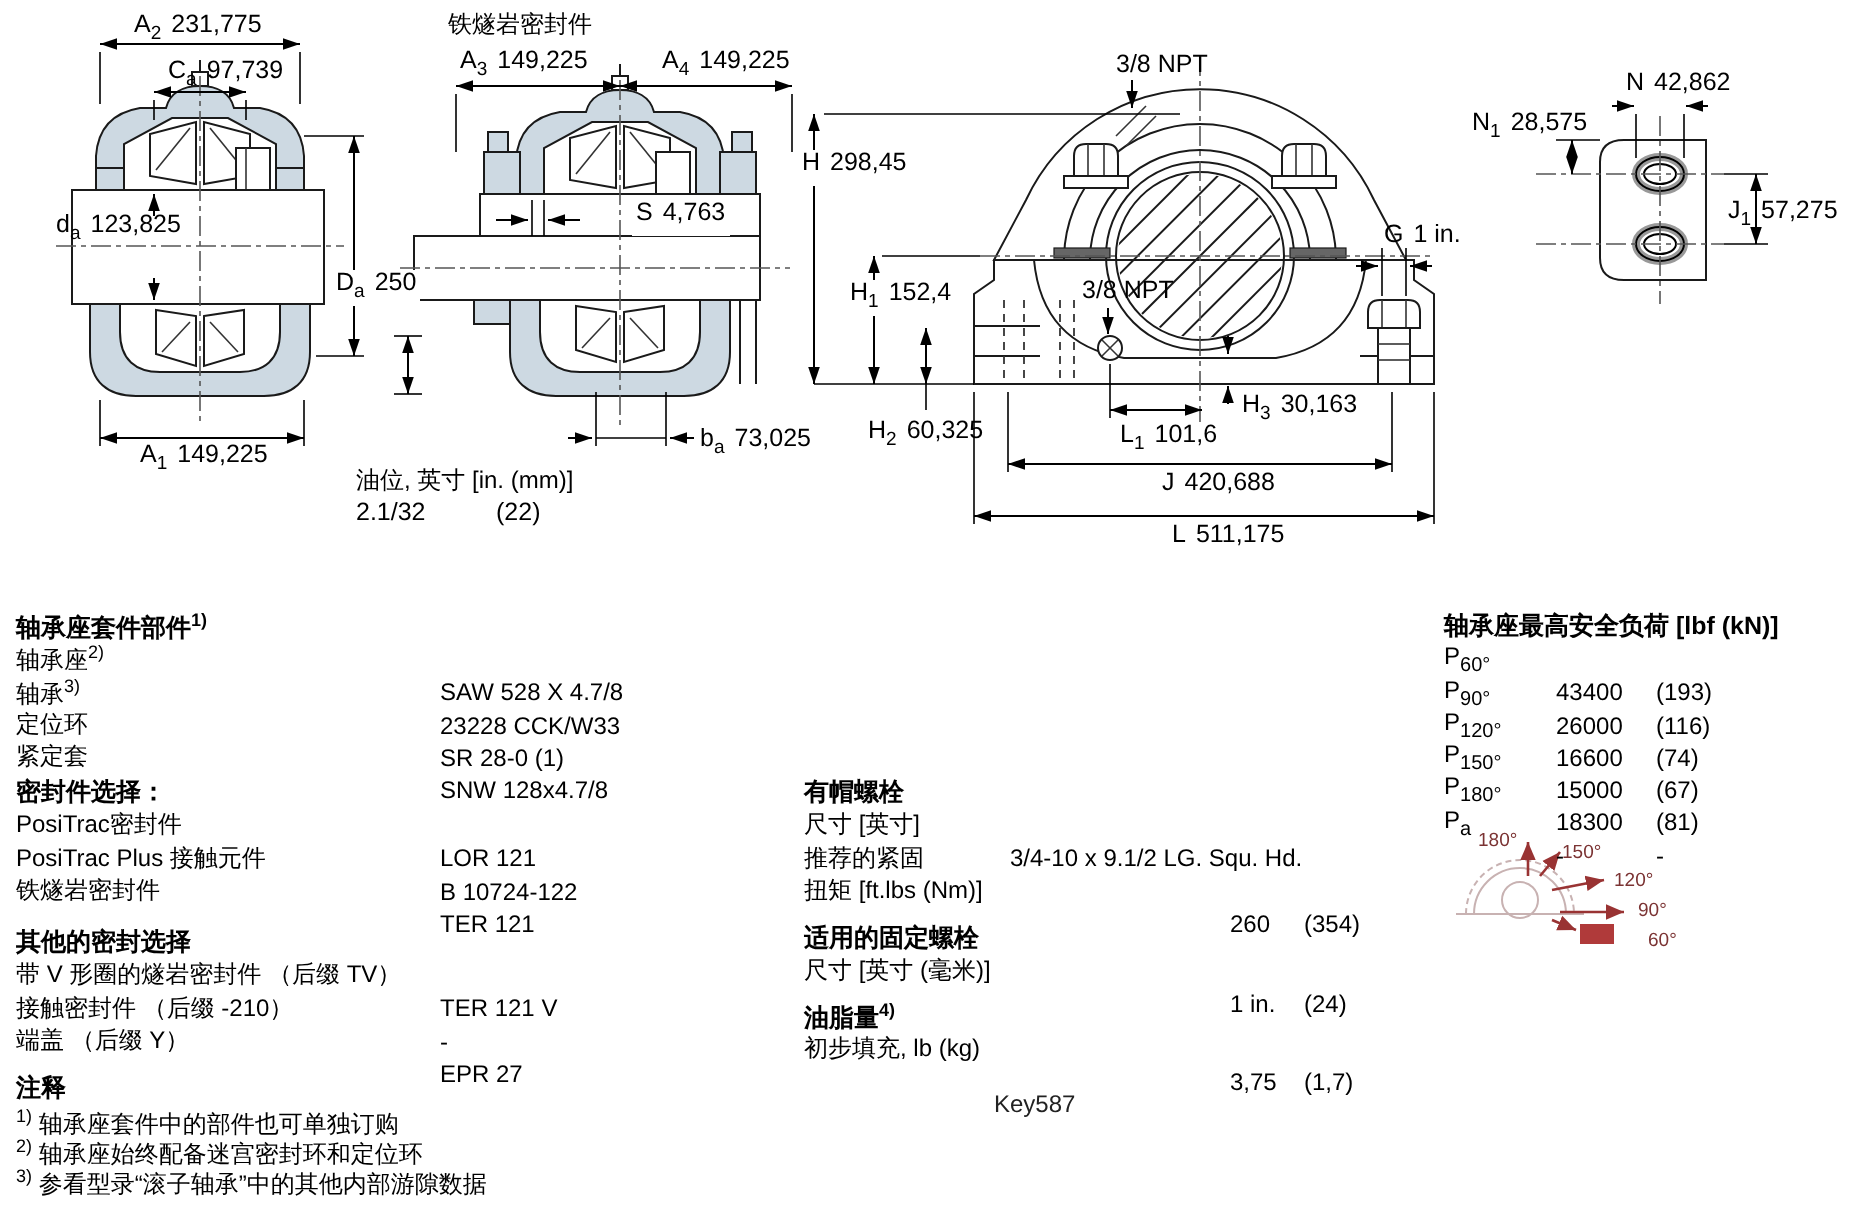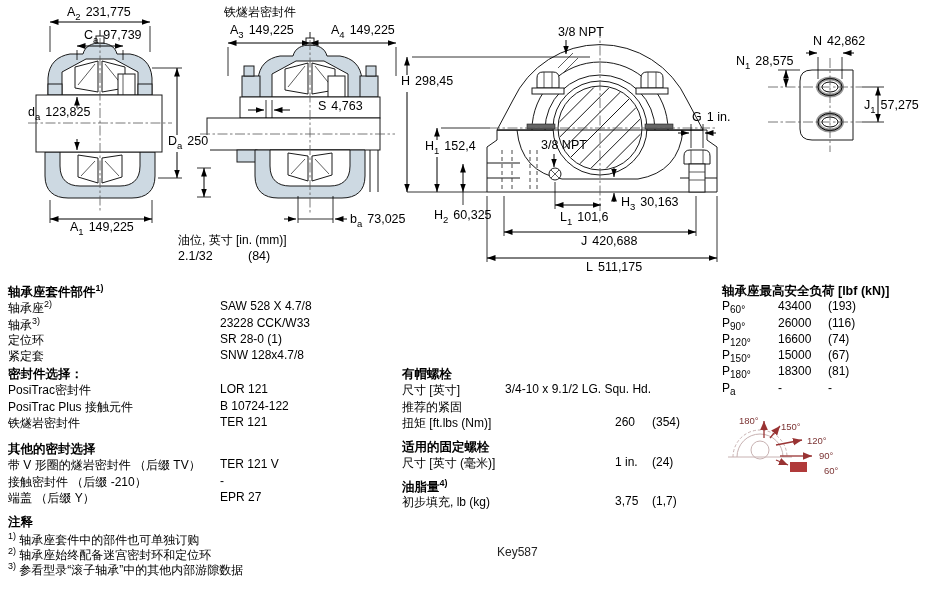--- a/index.html
+++ b/index.html
@@ -21,25 +21,25 @@
   .sketch{stroke:#c8b2b2;stroke-width:1;fill:none;}
   .sketchd{stroke:#c8b2b2;stroke-width:1;fill:none;stroke-dasharray:3 2;}
   
   .dlabel{position:absolute;font-size:12.5px;line-height:13px;white-space:nowrap;}
   .dlabel sub{font-size:9.5px;}
   .dv{margin-left:5px;}
   .bg{background:#fff;padding:0 2px;}
   .cjk{font-size:12px;}
   .angl{position:absolute;font-size:9.5px;line-height:10px;color:#7b3333;white-space:nowrap;}
   
-  .col-block{position:absolute;font-size:12px;}
+  .col-block{position:absolute;font-size:12px;margin-top:22px;}
   .srow{position:relative;height:16.3px;white-space:nowrap;}
   .nrow{position:relative;height:15px;white-space:nowrap;}
   .hrow{font-weight:bold;font-size:12.5px;}
-  .val{position:absolute;top:0;white-space:nowrap;text-align:center;}
+  .val{position:absolute;top:18px;white-space:nowrap;text-align:center;}
   sup{font-size:9px;}
   .keycode{position:absolute;font-size:12px;color:#222;}
 </style>
 </head>
 <body>
 
 <div id="root">
 
   <svg id="draw-layer" width="925" height="615" viewBox="0 0 925 615">
     <defs>
@@ -261,21 +261,21 @@
   <span class="dlabel" style="left:28px;top:106px"><span>d</span><sub>a</sub><span class="dv">123,825</span></span>
   <span class="dlabel" style="left:70px;top:221px"><span>A</span><sub>1</sub><span class="dv">149,225</span></span>
   <span class="dlabel bg" style="left:166px;top:135px"><span>D</span><sub>a</sub><span class="dv">250</span></span>
   <span class="dlabel cjk" style="left:224px;top:6px">铁燧岩密封件</span>
   <span class="dlabel" style="left:230px;top:24px"><span>A</span><sub>3</sub><span class="dv">149,225</span></span>
   <span class="dlabel" style="left:331px;top:24px"><span>A</span><sub>4</sub><span class="dv">149,225</span></span>
   <span class="dlabel bg" style="left:316px;top:100px"><span>S</span><sub></sub><span class="dv">4,763</span></span>
   <span class="dlabel" style="left:350px;top:213px"><span>b</span><sub>a</sub><span class="dv">73,025</span></span>
   <span class="dlabel cjk" style="left:178px;top:234px">油位, 英寸 [in. (mm)]</span>
   <span class="dlabel" style="left:178px;top:250px">2.1/32</span>
-  <span class="dlabel" style="left:248px;top:250px">(84)</span>
+  <span class="dlabel" style="left:248px;top:250px">(22)</span>
   <span class="dlabel" style="left:558px;top:26px">3/8 NPT</span>
   <span class="dlabel" style="left:541px;top:139px">3/8 NPT</span>
   <span class="dlabel bg" style="left:399px;top:75px"><span>H</span><sub></sub><span class="dv">298,45</span></span>
   <span class="dlabel bg" style="left:423px;top:140px"><span>H</span><sub>1</sub><span class="dv">152,4</span></span>
   <span class="dlabel" style="left:434px;top:209px"><span>H</span><sub>2</sub><span class="dv">60,325</span></span>
   <span class="dlabel" style="left:621px;top:196px"><span>H</span><sub>3</sub><span class="dv">30,163</span></span>
   <span class="dlabel" style="left:692px;top:111px"><span>G</span><sub></sub><span class="dv">1 in.</span></span>
   <span class="dlabel bg" style="left:558px;top:211px"><span>L</span><sub>1</sub><span class="dv">101,6</span></span>
   <span class="dlabel bg" style="left:579px;top:235px"><span>J</span><sub></sub><span class="dv">420,688</span></span>
   <span class="dlabel bg" style="left:584px;top:261px"><span>L</span><sub></sub><span class="dv">511,175</span></span>

